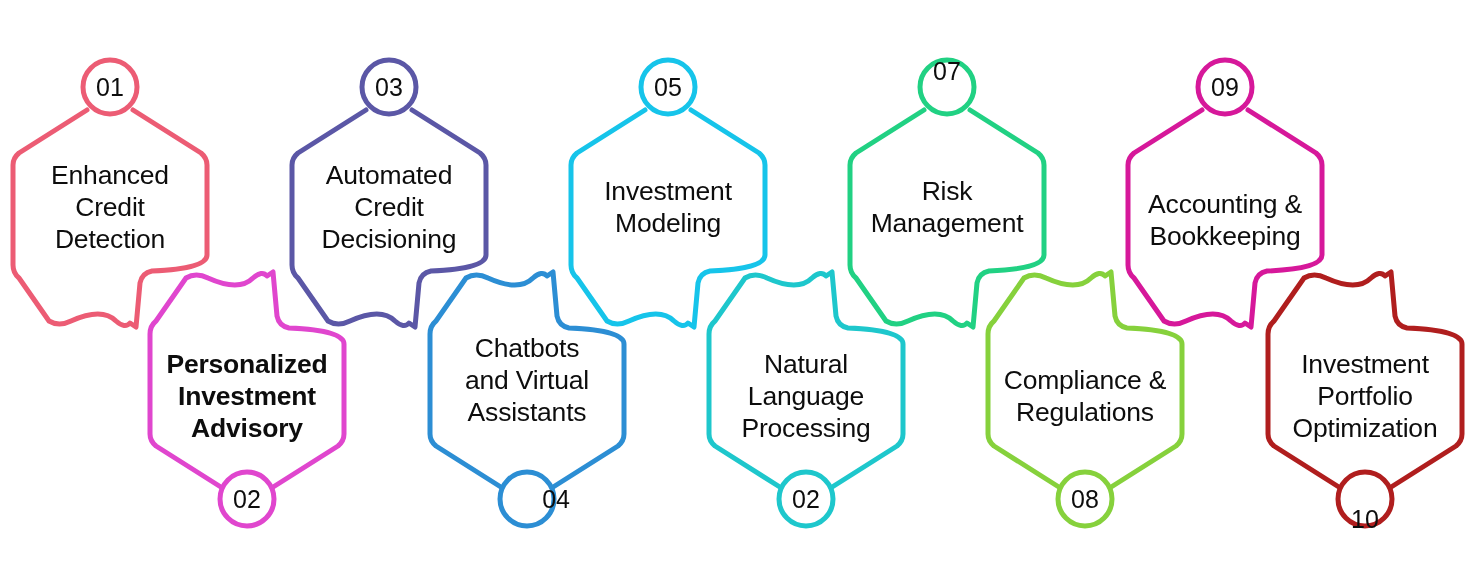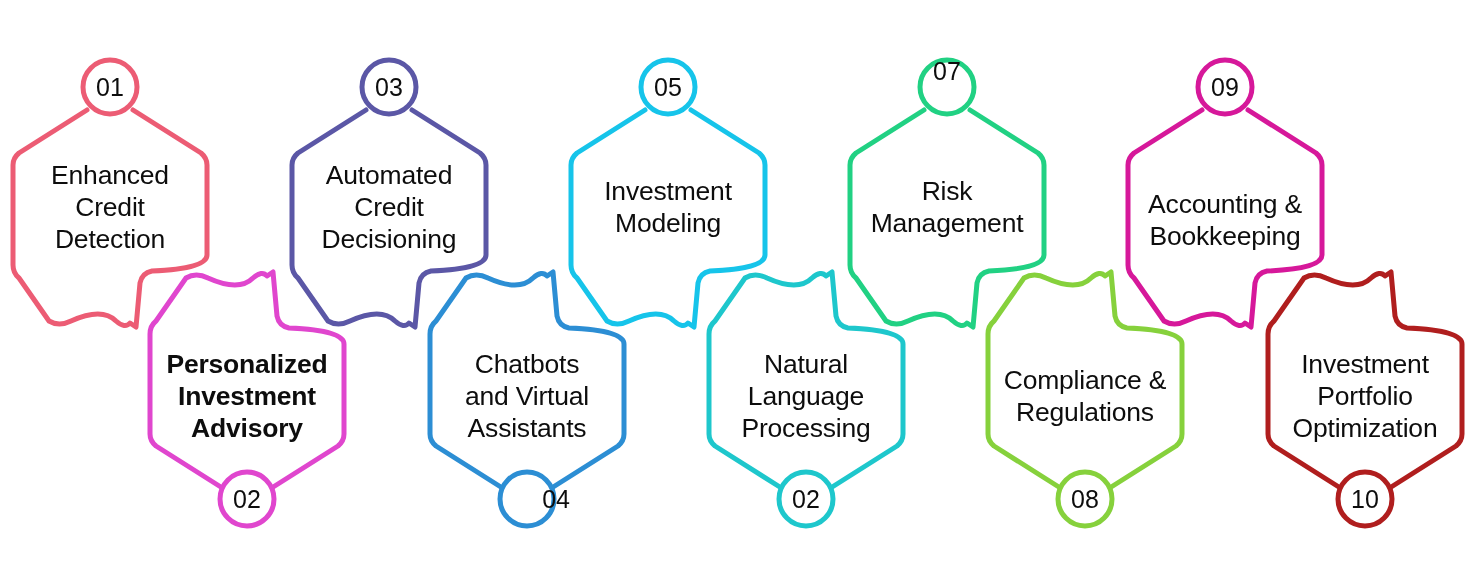--- a/index.html
+++ b/index.html
@@ -104,37 +104,37 @@
 Detection</div>
       <div class="node-number" style="left: 220px; top: 472px;">02</div>
       <div class="node-label" style="left: 142px; top: 348px; font-weight: bold;">Personalized
 Investment
 Advisory</div>
       <div class="node-number" style="left: 362px; top: 60px;">03</div>
       <div class="node-label" style="left: 284px; top: 159px;">Automated
 Credit
 Decisioning</div>
       <div class="node-number" style="left: 516px; top: 472px; text-align: right;">04</div>
-      <div class="node-label" style="left: 422px; top: 348px;">Chatbots
+      <div class="node-label" style="left: 422px; top: 332px;">Chatbots
 and Virtual
 Assistants</div>
       <div class="node-number" style="left: 641px; top: 60px;">05</div>
       <div class="node-label" style="left: 563px; top: 175px;">Investment
 Modeling</div>
       <div class="node-number" style="left: 779px; top: 472px;">02</div>
       <div class="node-label" style="left: 701px; top: 348px;">Natural
 Language
 Processing</div>
       <div class="node-number" style="left: 920px; top: 44px;">07</div>
       <div class="node-label" style="left: 842px; top: 175px;">Risk
 Management</div>
       <div class="node-number" style="left: 1058px; top: 472px;">08</div>
       <div class="node-label" style="left: 980px; top: 364px;">Compliance &amp;
 Regulations</div>
       <div class="node-number" style="left: 1198px; top: 60px;">09</div>
       <div class="node-label" style="left: 1120px; top: 188px;">Accounting &amp;
 Bookkeeping</div>
-      <div class="node-number" style="left: 1338px; top: 472px;">10</div>
+      <div class="node-number" style="left: 1338px; top: 492px;">10</div>
       <div class="node-label" style="left: 1260px; top: 348px;">Investment
 Portfolio
 Optimization</div>
     </div>
 </div>
 
 </body></html>

